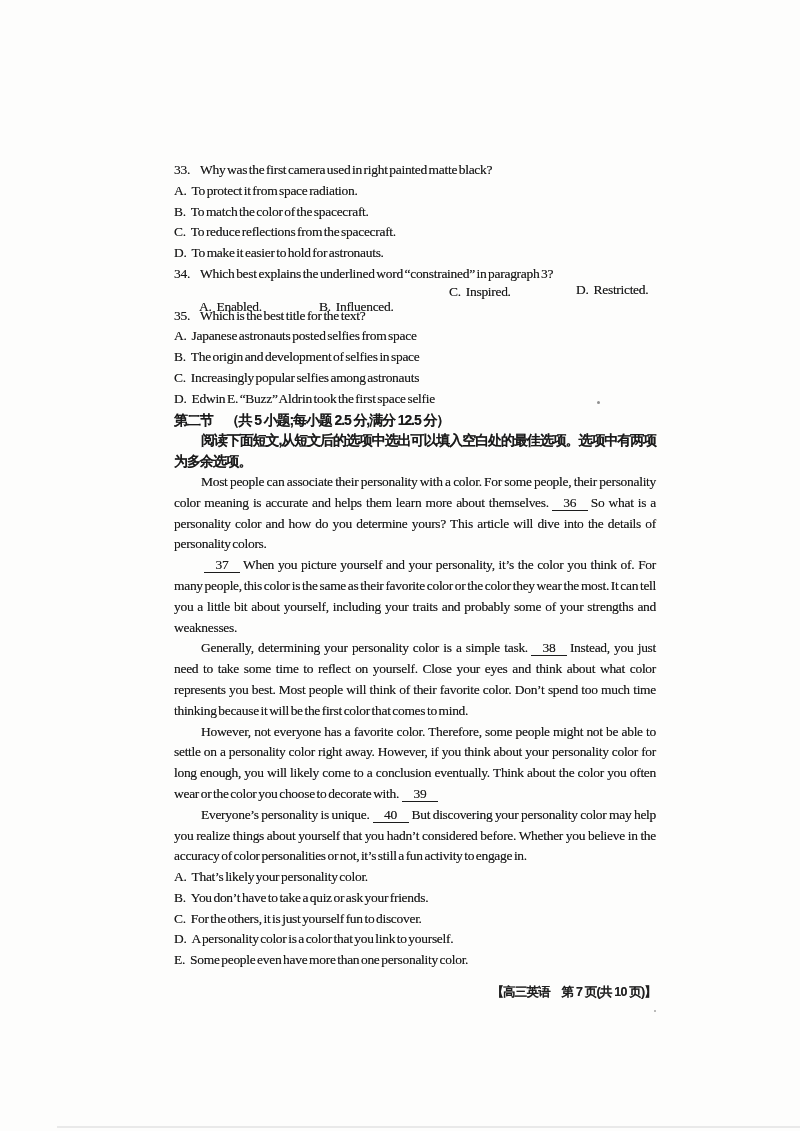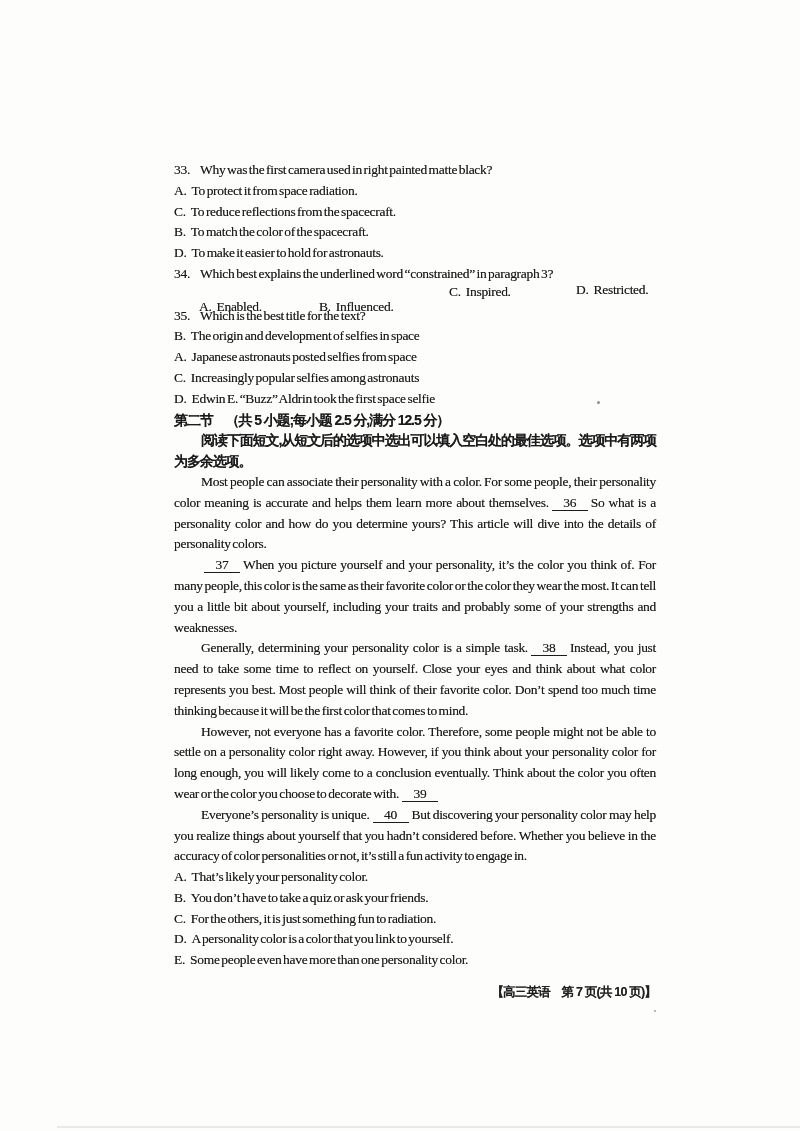--- a/index.html
+++ b/index.html
@@ -101,24 +101,24 @@
 
     <div>
       <div class="qline">
         <span class="qnum">33.</span>
         <span class="qstem">Why was the first camera used in right painted matte black?</span>
       </div>
       <div class="opt">
         <span class="optlabel">A.</span><span>To protect it from space radiation.</span>
       </div>
       <div class="opt">
-        <span class="optlabel">C.</span><span>To reduce reflections from the spacecraft.</span>
+        <span class="optlabel">B.</span><span>To match the color of the spacecraft.</span>
       </div>
       <div class="opt">
-        <span class="optlabel">B.</span><span>To match the color of the spacecraft.</span>
+        <span class="optlabel">C.</span><span>To reduce reflections from the spacecraft.</span>
       </div>
       <div class="opt">
         <span class="optlabel">D.</span><span>To make it easier to hold for astronauts.</span>
       </div>
     </div>
 
     <div>
       <div class="qline">
         <span class="qnum">34.</span>
         <span class="qstem">Which best explains the underlined word “constrained” in paragraph 3?</span>
@@ -130,24 +130,24 @@
         <span class="io io-d"><span class="optlabel">D.</span><span>Restricted.</span></span>
       </div>
     </div>
 
     <div>
       <div class="qline">
         <span class="qnum">35.</span>
         <span class="qstem">Which is the best title for the text?</span>
       </div>
       <div class="opt">
-        <span class="optlabel">B.</span><span>The origin and development of selfies in space</span>
+        <span class="optlabel">A.</span><span>Japanese astronauts posted selfies from space</span>
       </div>
       <div class="opt">
-        <span class="optlabel">A.</span><span>Japanese astronauts posted selfies from space</span>
+        <span class="optlabel">B.</span><span>The origin and development of selfies in space</span>
       </div>
       <div class="opt">
         <span class="optlabel">C.</span><span>Increasingly popular selfies among astronauts</span>
       </div>
       <div class="opt">
         <span class="optlabel">D.</span><span>Edwin E. “Buzz” Aldrin took the first space selfie</span>
       </div>
     </div>
 
     <div class="zh sec-heading">第二节　（共 5 小题;每小题 2.5 分,满分 12.5 分）</div>
@@ -162,21 +162,21 @@
     </div>
 
     <div>
       <div class="opt">
         <span class="optlabel">A.</span><span>That’s likely your personality color.</span>
       </div>
       <div class="opt">
         <span class="optlabel">B.</span><span>You don’t have to take a quiz or ask your friends.</span>
       </div>
       <div class="opt">
-        <span class="optlabel">C.</span><span>For the others, it is just something fun to radiation.</span>
+        <span class="optlabel">C.</span><span>For the others, it is just yourself fun to discover.</span>
       </div>
       <div class="opt">
         <span class="optlabel">D.</span><span>A personality color is a color that you link to yourself.</span>
       </div>
       <div class="opt">
         <span class="optlabel">E.</span><span>Some people even have more than one personality color.</span>
       </div>
     </div>
 
   </div>

